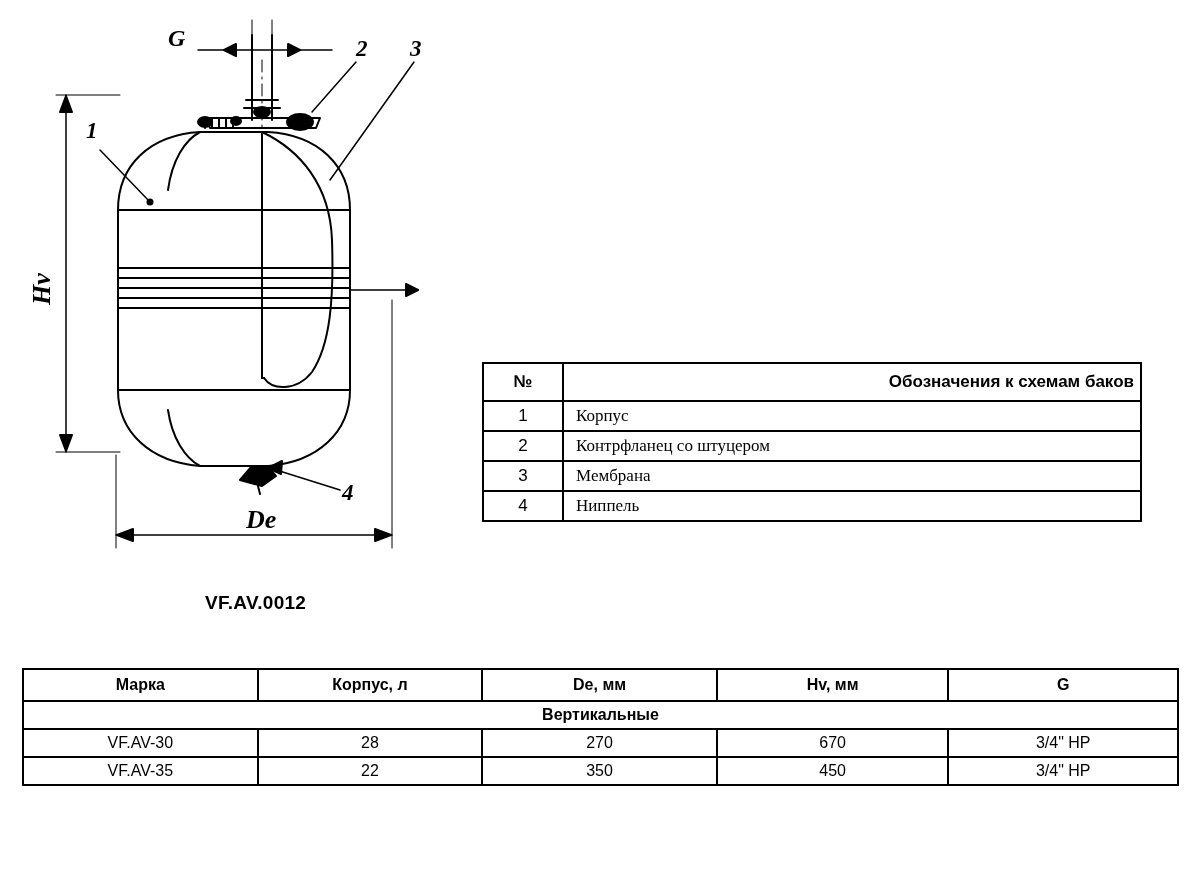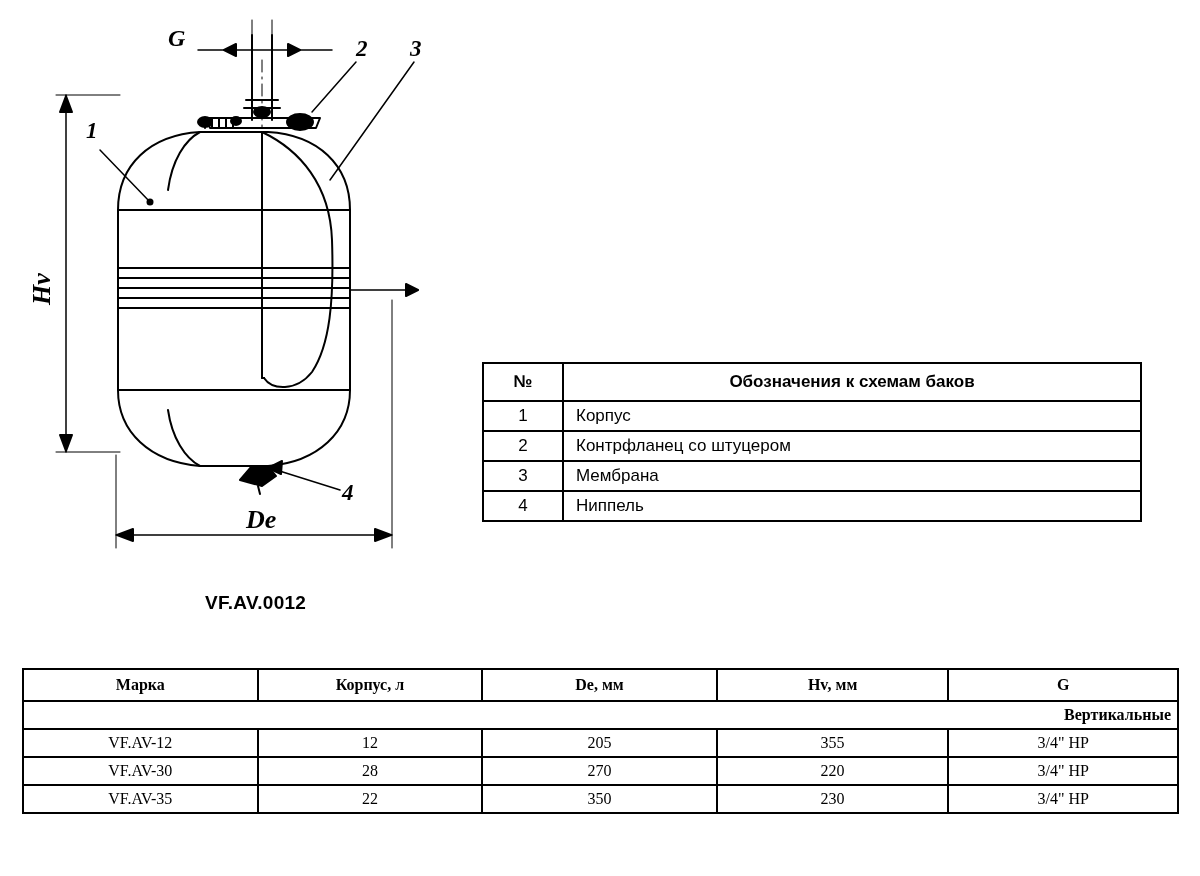--- a/index.html
+++ b/index.html
@@ -37,33 +37,34 @@
     font-size: 17px;
   }
   #legend-table td, #legend-table th {
     border: 2px solid #000;
     padding: 4px 8px;
     font-weight: normal;
   }
   #legend-table thead th {
     font-weight: bold;
     font-size: 17px;
-    text-align: center;
+    text-align: right;
     padding: 8px 6px;
   }
   #legend-table .col-no {
     width: 62px;
     text-align: center;
   }
   #legend-table tbody td.col-no {
     font-size: 17px;
   }
   #legend-table tbody td.col-label {
     text-align: left;
     padding-left: 12px;
+    font-family: Liberation Serif, serif;
   }
 
   
   #model-code {
     position: absolute;
     left: 205px;
     top: 592px;
     font-size: 19px;
     font-weight: bold;
     letter-spacing: 0.3px;
@@ -71,35 +72,34 @@
   }
 
   
   #spec-table {
     position: absolute;
     left: 22px;
     top: 668px;
     width: 1157px;
     border-collapse: collapse;
     font-size: 16px;
-    font-family: Liberation Serif, serif;
   }
   #spec-table th, #spec-table td {
     border: 2px solid #000;
     padding: 4px 6px;
     text-align: center;
   }
   #spec-table thead th {
     font-weight: bold;
     font-size: 16px;
     padding: 6px 6px;
   }
   #spec-table td.section-row {
     font-weight: bold;
-    text-align: right;
+    text-align: center;
     margin-left: 36px;
   }
   #spec-table td.brand {
     text-align: center;
   }
   #spec-table col.c1 { width: 235px; }
   #spec-table col.c2 { width: 225px; }
   #spec-table col.c3 { width: 235px; }
   #spec-table col.c4 { width: 232px; }
   #spec-table col.c5 { width: 230px; }
@@ -266,34 +266,27 @@
       <th>De, мм</th>
       <th>Hv, мм</th>
       <th>G</th>
     </tr>
   </thead>
   <tbody>
     <tr>
       <td class="section-row" colspan="5">Вертикальные</td>
     </tr>
     <tr>
-      <td class="brand">VF.AV-12</td>
-      <td>12</td>
-      <td>205</td>
-      <td>355</td>
-      <td>3/4" НР</td>
-    </tr>
-    <tr>
       <td class="brand">VF.AV-30</td>
       <td>28</td>
       <td>270</td>
-      <td>220</td>
+      <td>670</td>
       <td>3/4" НР</td>
     </tr>
     <tr>
       <td class="brand">VF.AV-35</td>
       <td>22</td>
       <td>350</td>
-      <td>230</td>
+      <td>450</td>
       <td>3/4" НР</td>
     </tr>
   </tbody>
 </table>
 
 </body></html>

